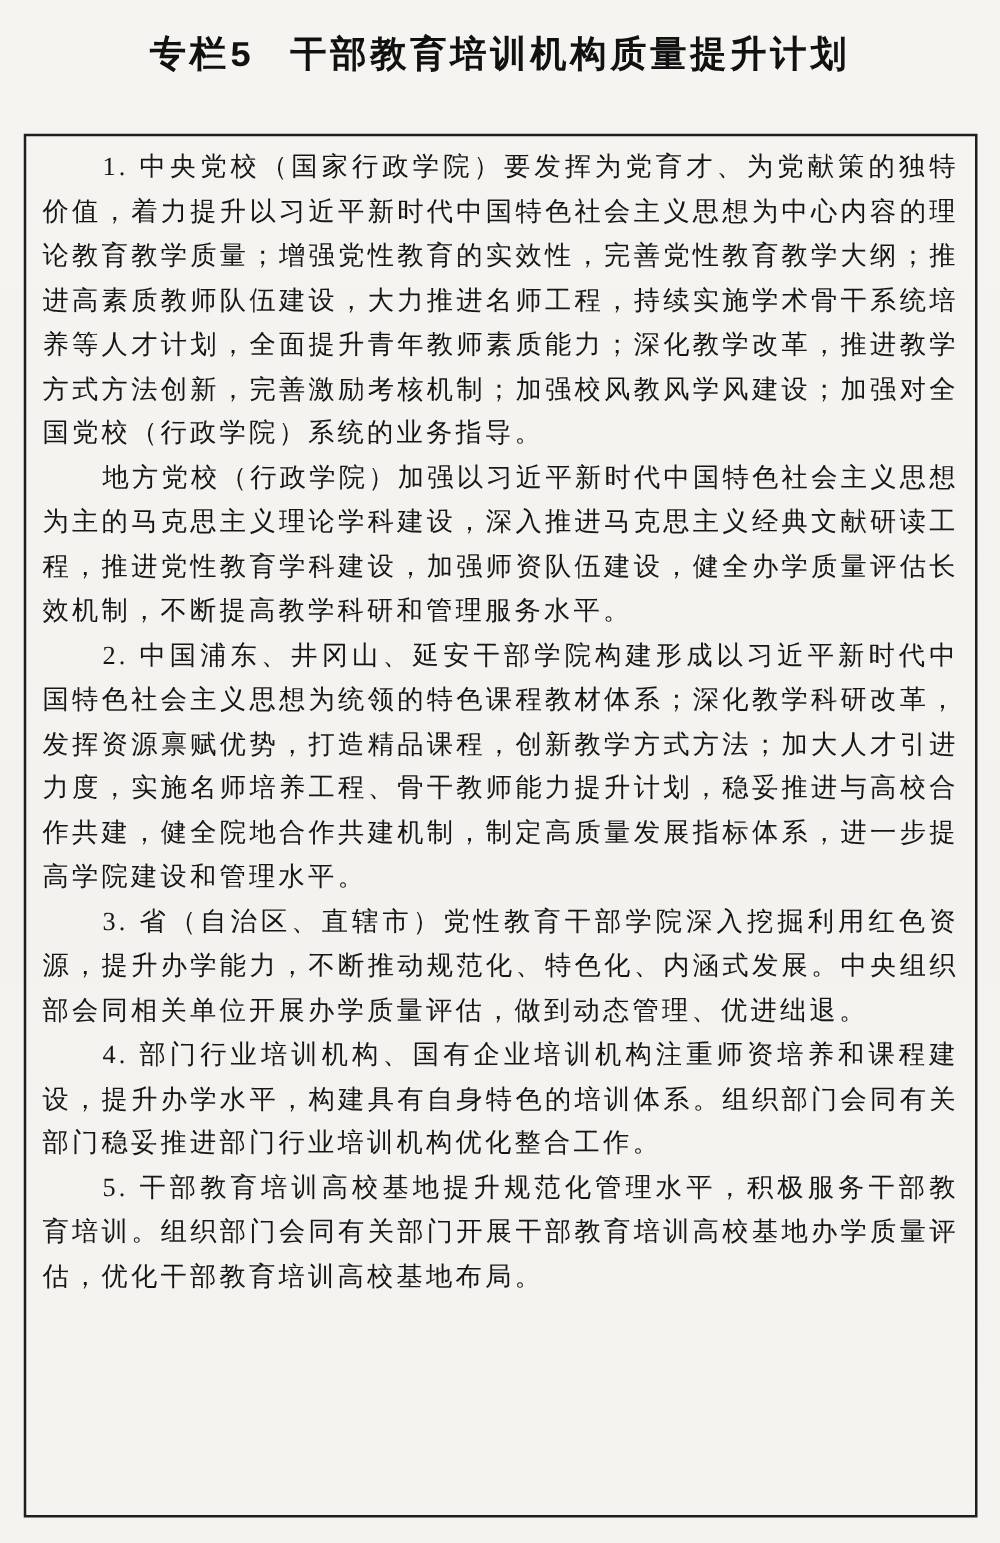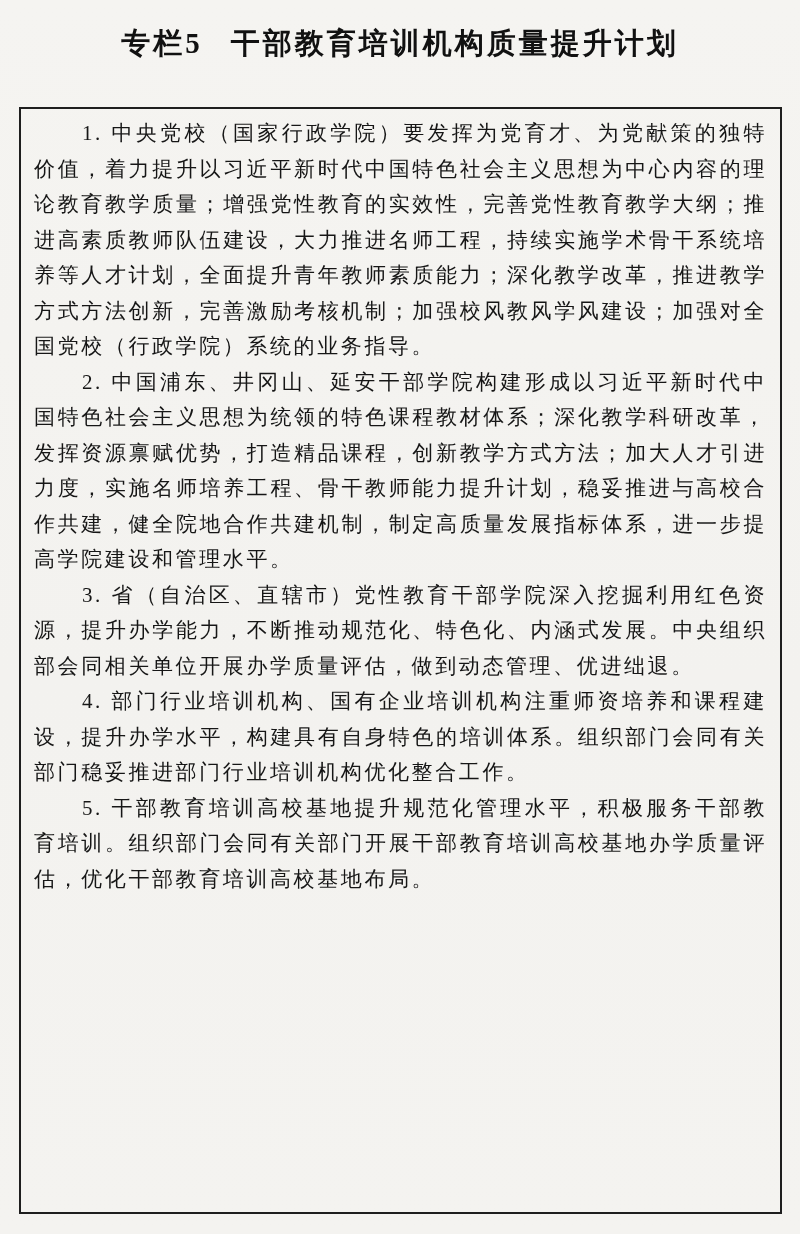--- a/index.html
+++ b/index.html
@@ -20,21 +20,21 @@
     position: absolute;
     inset: 0;
     background: linear-gradient(180deg, #f5f4f1 0%, #f3f2ef 55%, #f4f3f0 100%);
   }
   .title {
     position: absolute;
     top: 24px;
     left: 0;
     width: 100%;
     text-align: center;
-    font-family: Liberation Serif, serif;
+    font-family: Liberation Mono, monospace;
     font-weight: bold;
     font-size: 29px;
     letter-spacing: 3px;
     color: #111;
     margin: 0;
   }
   .title .title-prefix {
     margin-right: 28px;
   }
   .panel-box {
@@ -62,19 +62,20 @@
 <body>
 
 <div class="page">
 
   <h1 class="title">
     <span class="title-prefix">专栏5</span><span class="title-main">干部教育培训机构质量提升计划</span>
   </h1>
 
   <div class="panel-box">
     <p>1. 中央党校（国家行政学院）要发挥为党育才、为党献策的独特价值，着力提升以习近平新时代中国特色社会主义思想为中心内容的理论教育教学质量；增强党性教育的实效性，完善党性教育教学大纲；推进高素质教师队伍建设，大力推进名师工程，持续实施学术骨干系统培养等人才计划，全面提升青年教师素质能力；深化教学改革，推进教学方式方法创新，完善激励考核机制；加强校风教风学风建设；加强对全国党校（行政学院）系统的业务指导。</p>
+    <p>地方党校（行政学院）加强以习近平新时代中国特色社会主义思想为主的马克思主义理论学科建设，深入推进马克思主义经典文献研读工程，推进党性教育学科建设，加强师资队伍建设，健全办学质量评估长效机制，不断提高教学科研和管理服务水平。</p>
     <p>2. 中国浦东、井冈山、延安干部学院构建形成以习近平新时代中国特色社会主义思想为统领的特色课程教材体系；深化教学科研改革，发挥资源禀赋优势，打造精品课程，创新教学方式方法；加大人才引进力度，实施名师培养工程、骨干教师能力提升计划，稳妥推进与高校合作共建，健全院地合作共建机制，制定高质量发展指标体系，进一步提高学院建设和管理水平。</p>
     <p>3. 省（自治区、直辖市）党性教育干部学院深入挖掘利用红色资源，提升办学能力，不断推动规范化、特色化、内涵式发展。中央组织部会同相关单位开展办学质量评估，做到动态管理、优进绌退。</p>
     <p>4. 部门行业培训机构、国有企业培训机构注重师资培养和课程建设，提升办学水平，构建具有自身特色的培训体系。组织部门会同有关部门稳妥推进部门行业培训机构优化整合工作。</p>
     <p>5. 干部教育培训高校基地提升规范化管理水平，积极服务干部教育培训。组织部门会同有关部门开展干部教育培训高校基地办学质量评估，优化干部教育培训高校基地布局。</p>
   </div>
 
 </div>
 
 </body></html>

